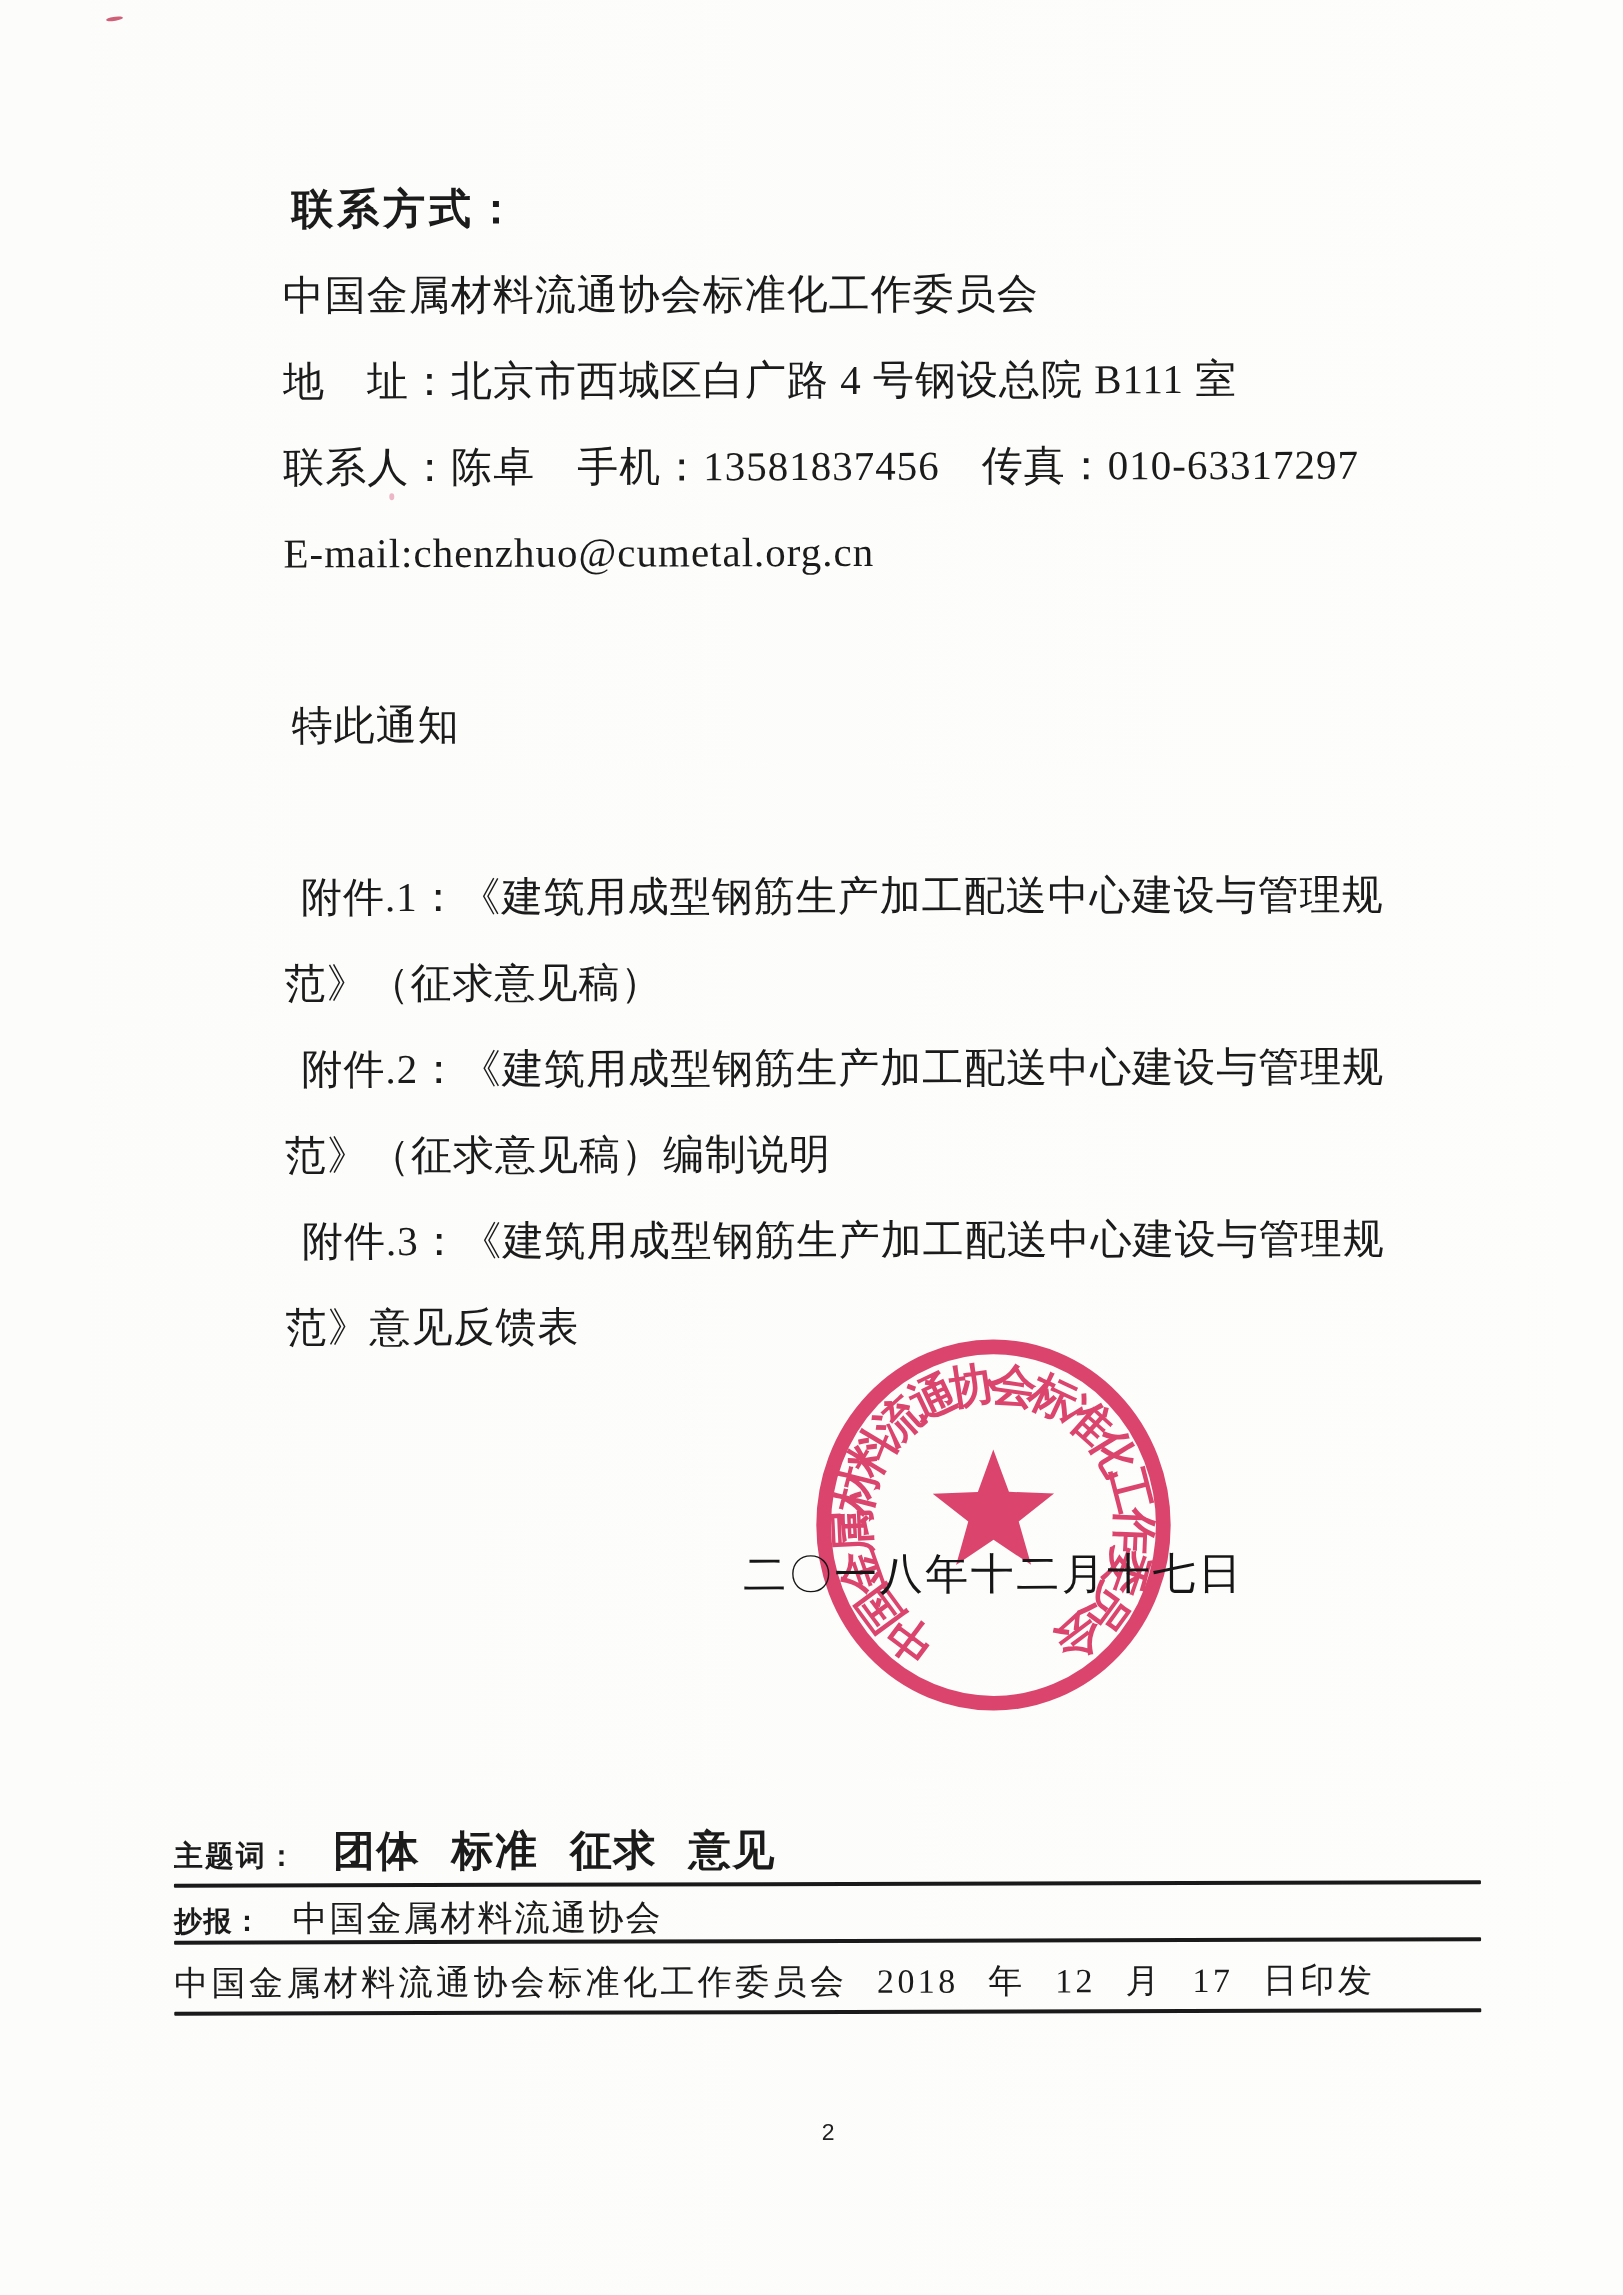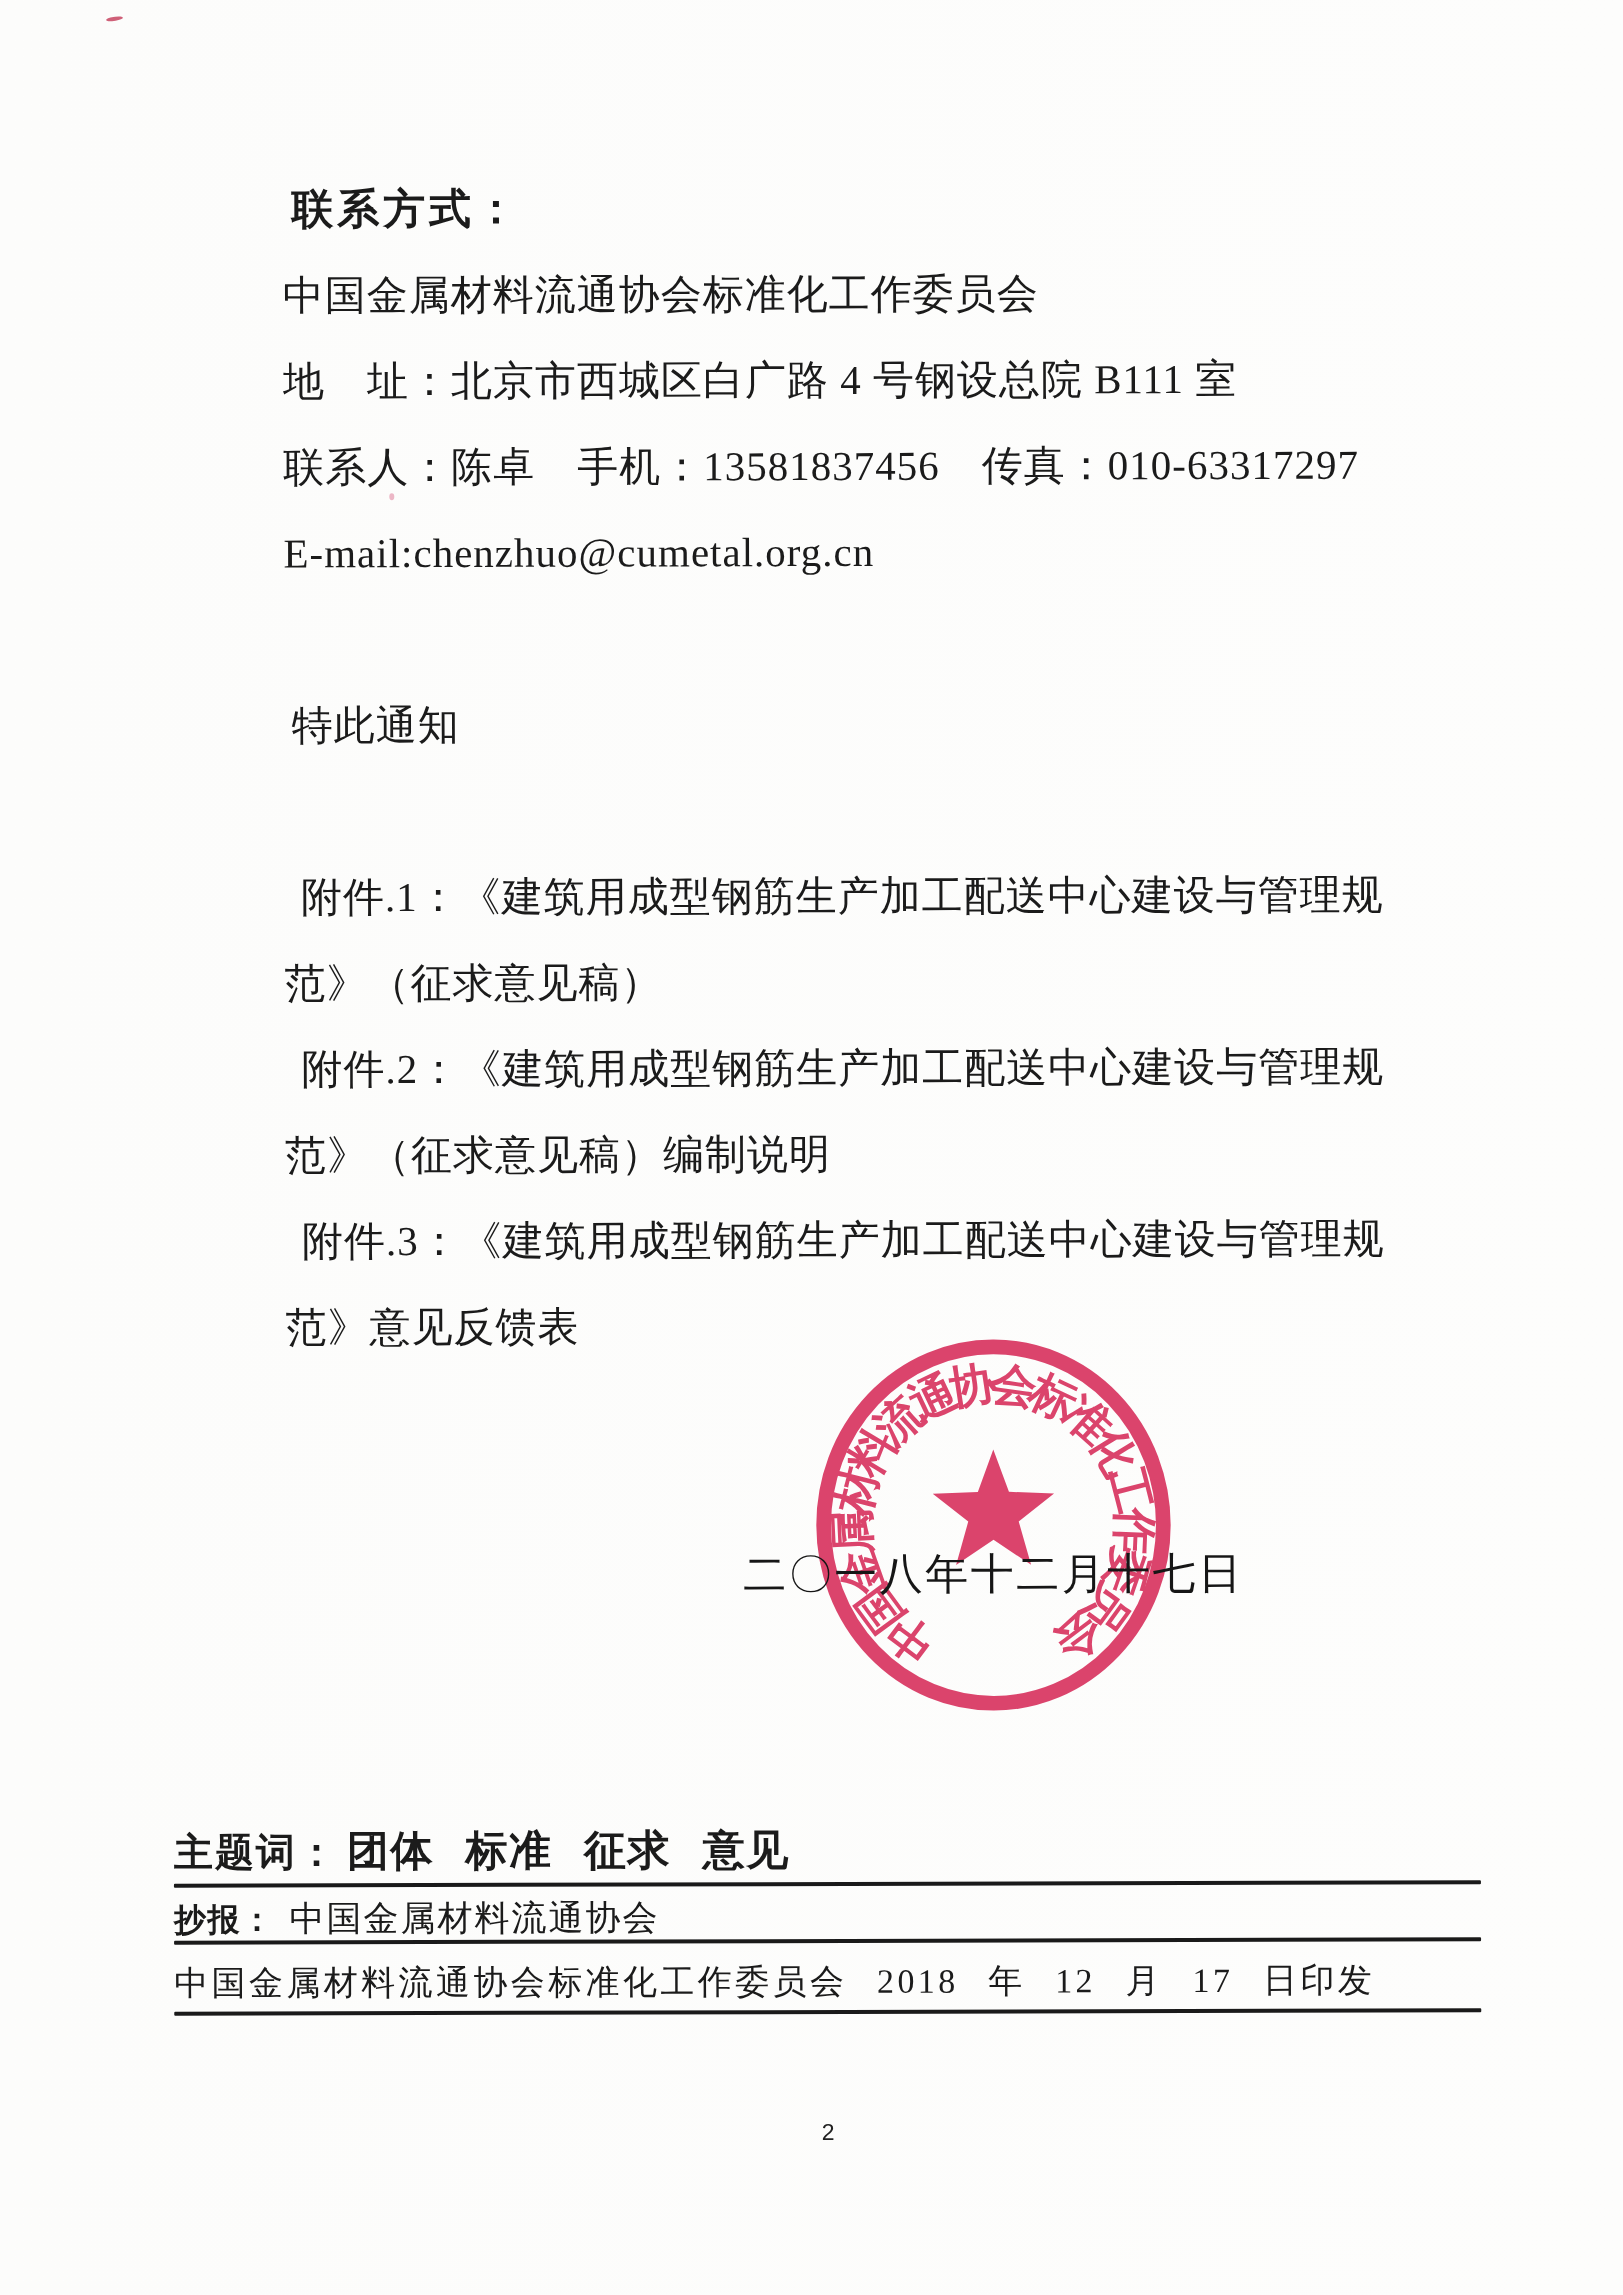--- a/index.html
+++ b/index.html
@@ -83,31 +83,31 @@
     top: 1816px;
     width: 1307px;
     height: 211px;
   }
   .footer-row { position: absolute; left: 0; white-space: nowrap; }
   .kw-row { top: 7.9px; font-size: 42px; line-height: 52px; }
   .kw-label, .cc-label {
     font-family: "Liberation Sans", "DejaVu Sans", sans-serif;
     font-weight: 700;
   }
-  .kw-label { font-size: 39px; margin-right: 9px; letter-spacing: 2px; }
+  .kw-label { font-size: 29px; margin-right: 35px; letter-spacing: 2px; }
   .kw-value { font-weight: 600; word-spacing: 19.6px; letter-spacing: 1.5px; }
   .rule {
     position: absolute; left: 0; width: 100%; height: 3.9px;
     background: #1a1a1a; border-radius: 1px;
   }
   .rule-1 { top: 66px; }
   .rule-2 { top: 123px; }
   .rule-3 { top: 194px; }
   .cc-row { top: 78px; font-size: 35px; line-height: 47px; }
-  .cc-label { font-size: 32px; margin-right: 15px; letter-spacing: 1.5px; }
+  .cc-label { font-size: 28px; margin-right: 30px; letter-spacing: 1.5px; }
   .cc-value { letter-spacing: 2px; }
   .print-row {
     top: 142px; font-size: 34px; line-height: 47px;
     letter-spacing: 3.4px; word-spacing: 17.7px;
   }
 
   
   .page-number {
     position: absolute;
     left: 0; top: 2119px; width: 100%;

